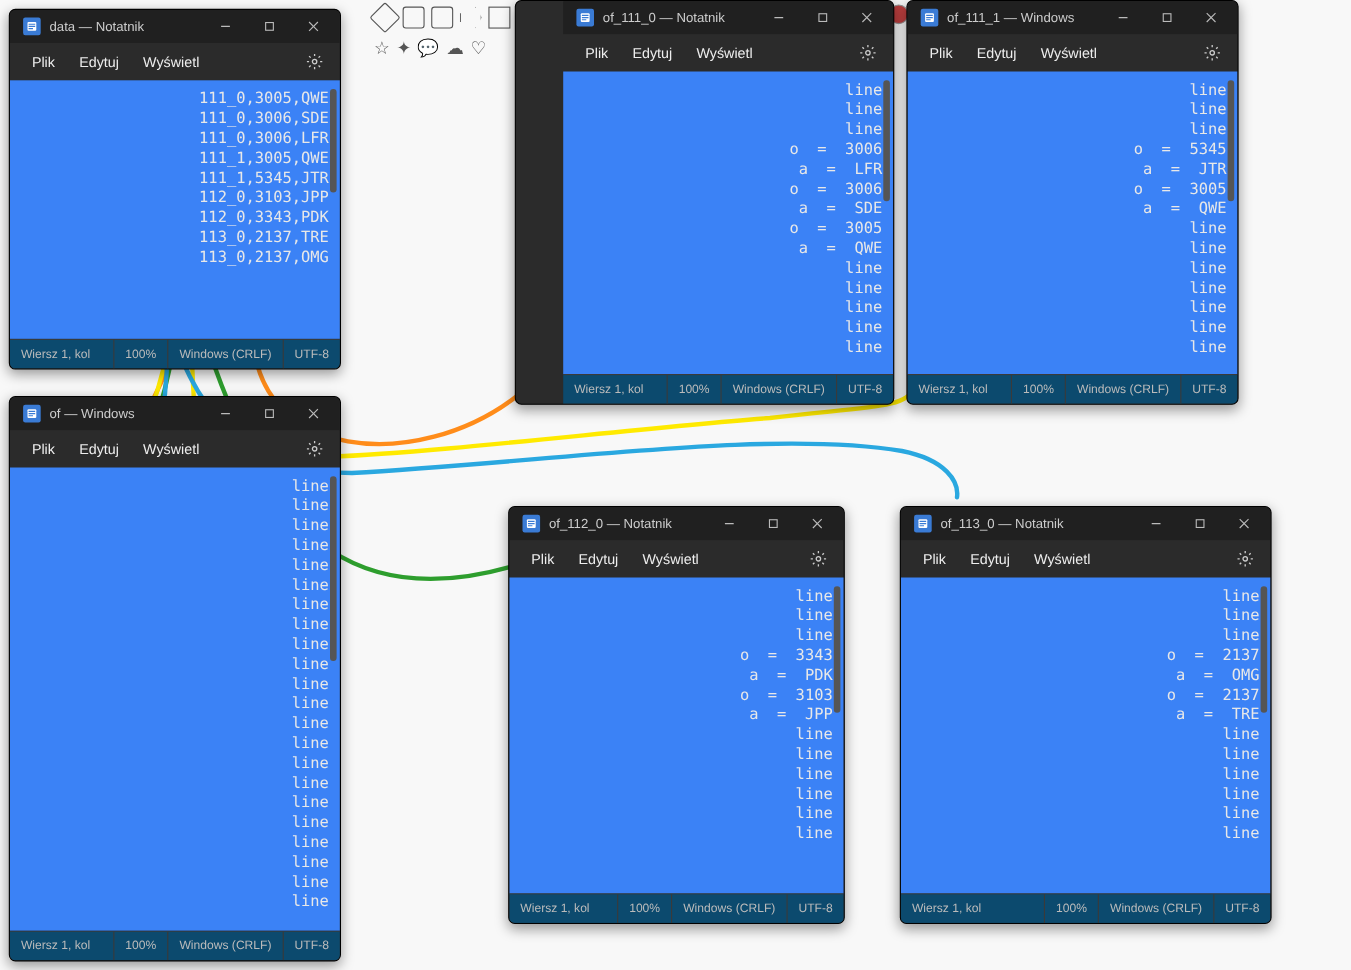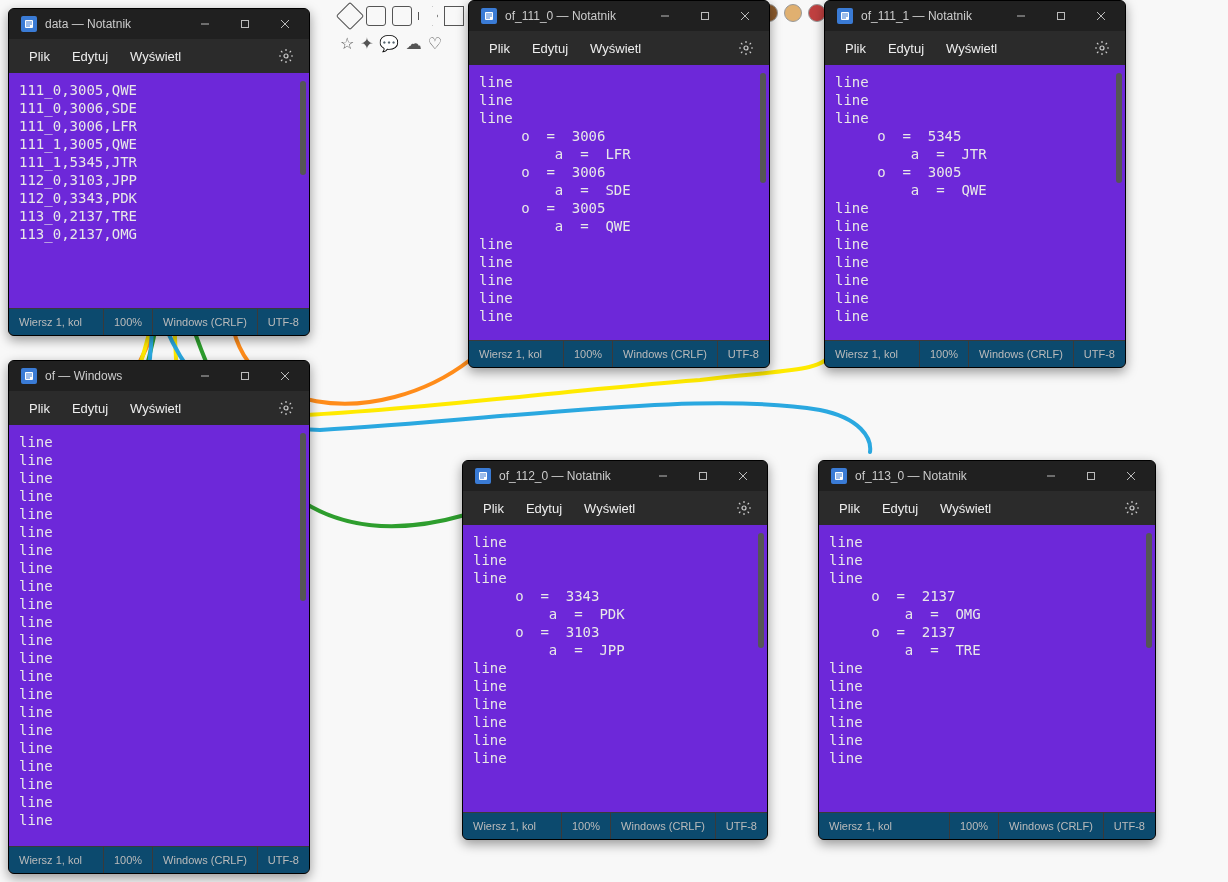--- a/index.html
+++ b/index.html
@@ -12,21 +12,21 @@
   .win{position:absolute;background:#2b2b2b;color:#ddd;border:1px solid #000;box-shadow:0 4px 12px rgba(0,0,0,.4);display:flex;flex-direction:column;border-radius:6px;overflow:hidden;}
   .titlebar{height:30px;background:#202020;display:flex;align-items:center;padding:0 4px;font-size:12px;color:#ccc;}
   .titlebar .icon{width:16px;height:16px;background:#3a7bd5;border-radius:2px;margin:0 8px;display:flex;align-items:center;justify-content:center;}
   .titlebar .icon svg{width:10px;height:10px;}
   .titlebar .title{flex:0 0 auto;}
   .titlebar .spacer{flex:1;}
   .titlebar .ctrl{width:40px;height:30px;display:flex;align-items:center;justify-content:center;color:#bbb;cursor:pointer;}
   .menubar{height:34px;display:flex;align-items:center;padding:0 10px;gap:2px;font-size:13px;color:#eee;}
   .menubar .mi{padding:4px 10px;border-radius:4px;cursor:pointer;}
   .menubar .gear{margin-left:auto;width:26px;height:26px;display:flex;align-items:center;justify-content:center;cursor:pointer;border-radius:4px;}
-  .content{flex:1;overflow:hidden;position:relative;background:#6d28d9;}
+  .content{flex:1;overflow:hidden;position:relative;background:#3b82f6;text-align:right;}
   .textarea{position:absolute;inset:0;padding:8px 10px;font-family:Consolas,monospace;font-size:14px;line-height:18px;color:#e8e8e8;white-space:pre;overflow:hidden;}
   .scrollbar{position:absolute;right:3px;top:8px;width:6px;height:40%;background:#555;border-radius:3px;}
   .statusbar{height:26px;background:#0c4a6e;display:flex;align-items:center;font-size:11px;color:#bbb;border-top:1px solid #3a3a3a;}
   .statusbar .cell{padding:0 10px;border-right:1px solid #3a3a3a;height:100%;display:flex;align-items:center;white-space:nowrap;overflow:hidden;}
   .statusbar .cell:last-child{border-right:none;}
   svg.annot{position:absolute;left:0;top:0;width:1228px;height:882px;pointer-events:none;}
   svg.annot path{fill:none;stroke-width:4;stroke-linecap:round;}
 </style>
 </head>
 <body>
@@ -192,21 +192,21 @@
 line</div>
       <div class="scrollbar"></div>
     </div>
     <div class="statusbar">
       <span class="cell" style="flex:1;min-width:0">Wiersz 1, kol</span>
       <span class="cell">100%</span>
       <span class="cell">Windows (CRLF)</span>
       <span class="cell">UTF-8</span>
     </div>
   </div>
-<div class="win" style="left: 468px; top: 0px; width: 300px; height: 366px;">
+<div class="win" style="left: 468px; top: 0px; width: 300px; height: 366px; padding-left: 43px;">
     <div class="titlebar">
       <span class="icon">
         <svg viewBox="0 0 10 10">
           <rect x="1" y="1" width="8" height="8" fill="#fff" rx="1"></rect>
           <line x1="2" y1="3" x2="8" y2="3" stroke="#3a7bd5"></line>
           <line x1="2" y1="5" x2="8" y2="5" stroke="#3a7bd5"></line>
           <line x1="2" y1="7" x2="6" y2="7" stroke="#3a7bd5"></line>
         </svg>
       </span>
       <span class="title">of_111_0 — Notatnik</span>
@@ -266,21 +266,21 @@
 <div class="win" style="left: 824px; top: 0px; width: 300px; height: 366px;">
     <div class="titlebar">
       <span class="icon">
         <svg viewBox="0 0 10 10">
           <rect x="1" y="1" width="8" height="8" fill="#fff" rx="1"></rect>
           <line x1="2" y1="3" x2="8" y2="3" stroke="#3a7bd5"></line>
           <line x1="2" y1="5" x2="8" y2="5" stroke="#3a7bd5"></line>
           <line x1="2" y1="7" x2="6" y2="7" stroke="#3a7bd5"></line>
         </svg>
       </span>
-      <span class="title">of_111_1 — Notatnik</span>
+      <span class="title">of_111_1 — Windows</span>
       <span class="spacer"></span>
       <span class="ctrl">
         <svg width="10" height="10" viewBox="0 0 10 10">
           <line x1="1" y1="5" x2="9" y2="5" stroke="currentColor"></line>
         </svg>
       </span>
       <span class="ctrl">
         <svg width="10" height="10" viewBox="0 0 10 10">
           <rect x="1.5" y="1.5" width="7" height="7" fill="none" stroke="currentColor"></rect>
         </svg>

